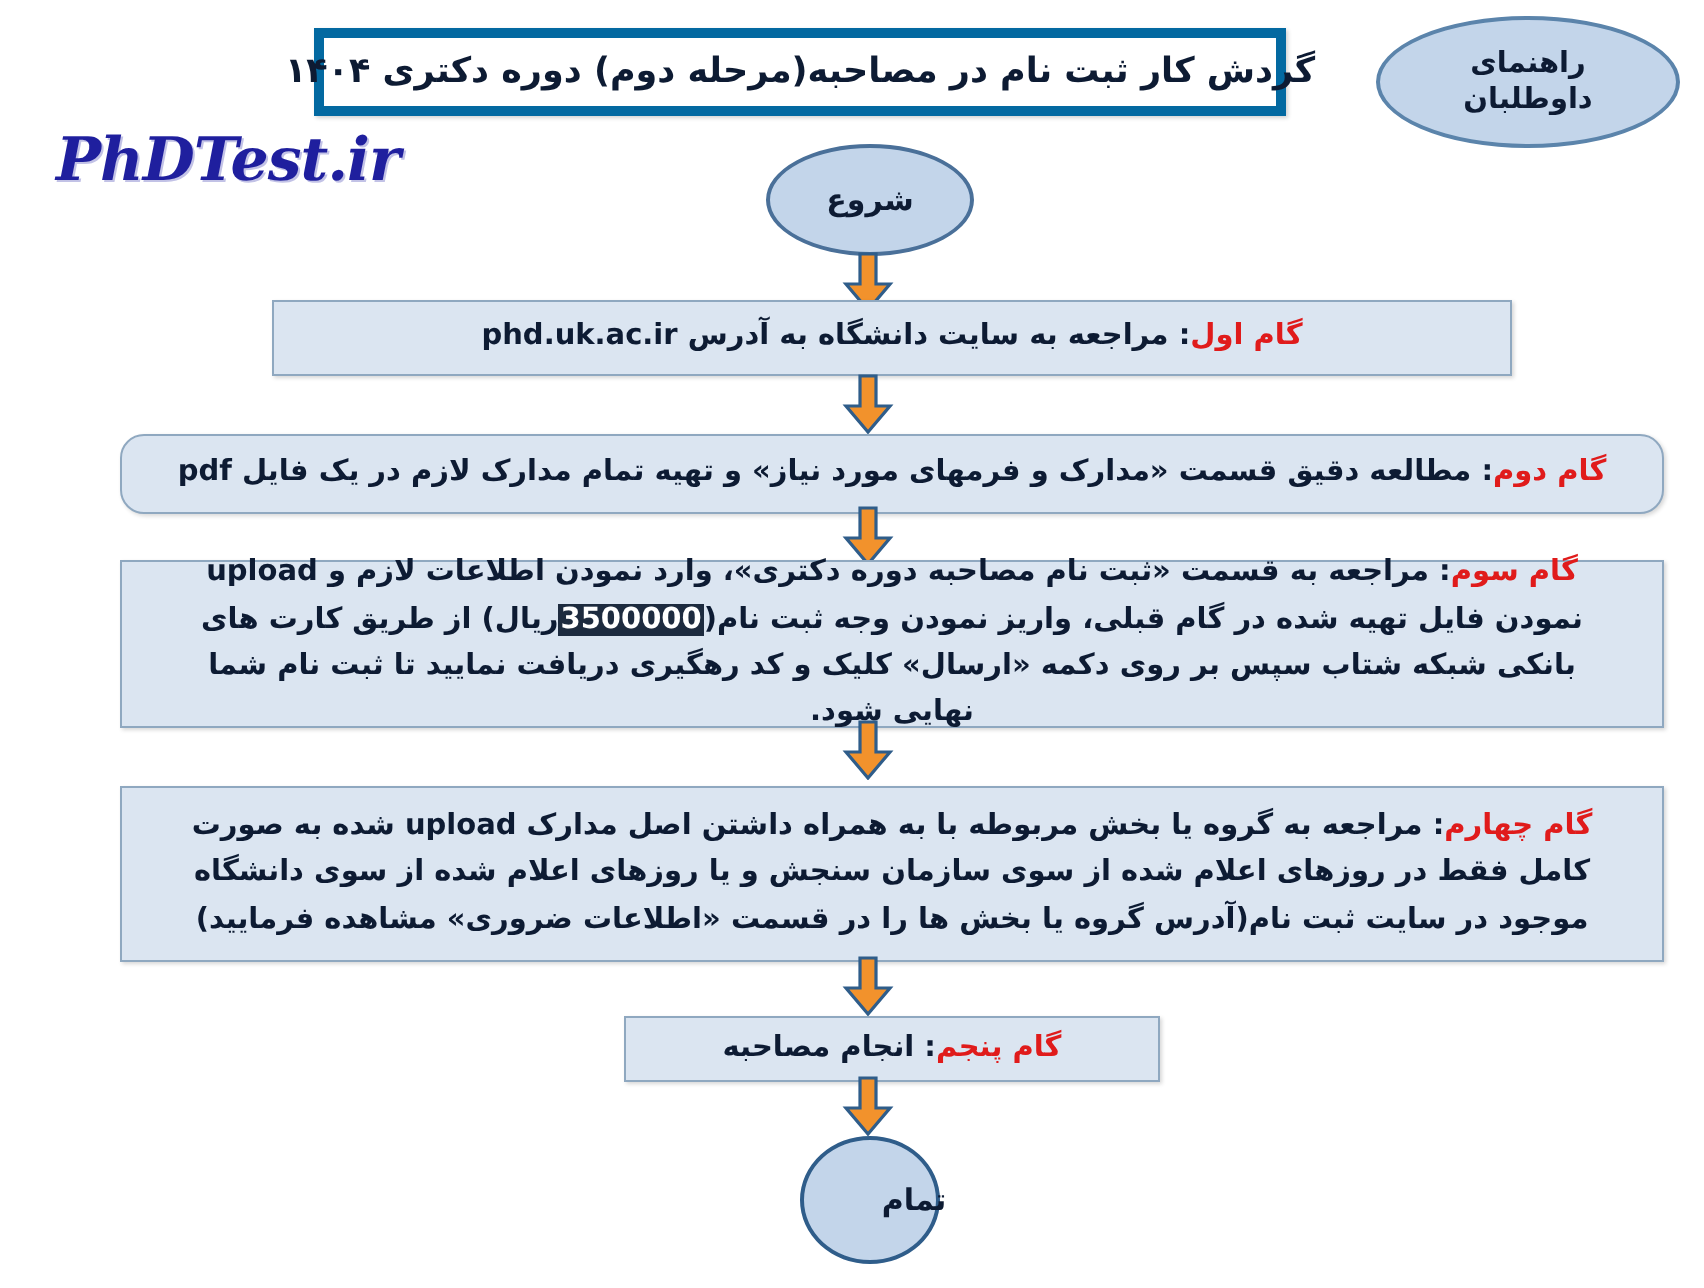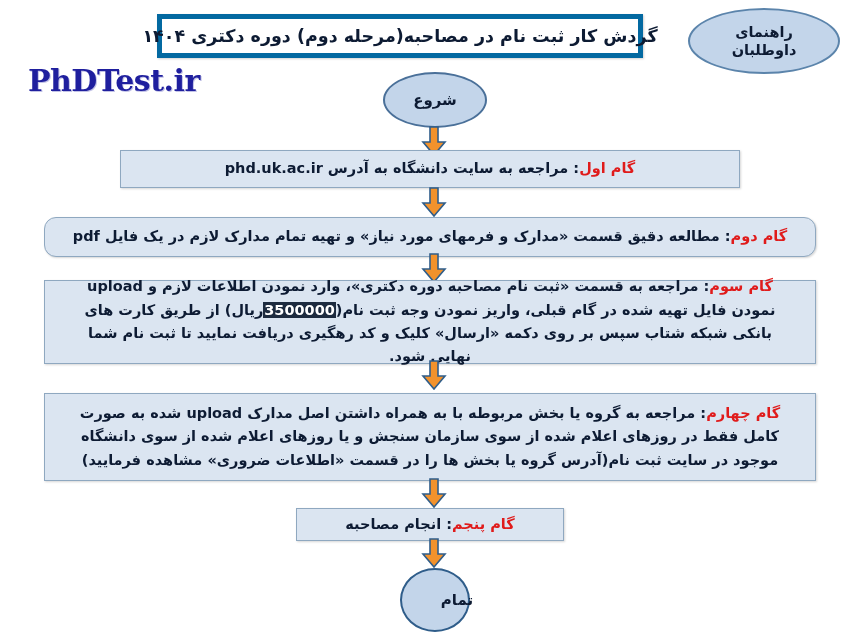--- a/index.html
+++ b/index.html
@@ -61,20 +61,21 @@
     color: #0d1b33;
   }
 
   .site-logo {
     position: absolute;
     left: 28px;
     top: 63px;
     font-family: "DejaVu Serif", "Liberation Serif", serif;
     font-size: 30px;
     font-weight: bold;
+    font-style: italic;
     color: #1f1f9e;
     direction: ltr;
     letter-spacing: -0.5px;
     text-shadow: 1px 1px 0 rgba(120,120,200,0.45);
   }
 
   
   .start-oval {
     position: absolute;
     left: 383px;
@@ -120,20 +121,21 @@
   .step-box {
     position: absolute;
     background: #dbe5f1;
     border: 1px solid #8fa8c0;
     box-sizing: border-box;
     display: flex;
     align-items: center;
     justify-content: center;
     box-shadow: 1px 1px 2px rgba(0,0,0,0.16);
     padding: 4px 26px;
+    margin-left: 16px;
   }
   .step-text {
     font-size: 14.5px;
     font-weight: bold;
     color: #0d1b33;
     line-height: 1.62;
     text-align: center;
   }
   .step-label {
     color: #e01b1b;

